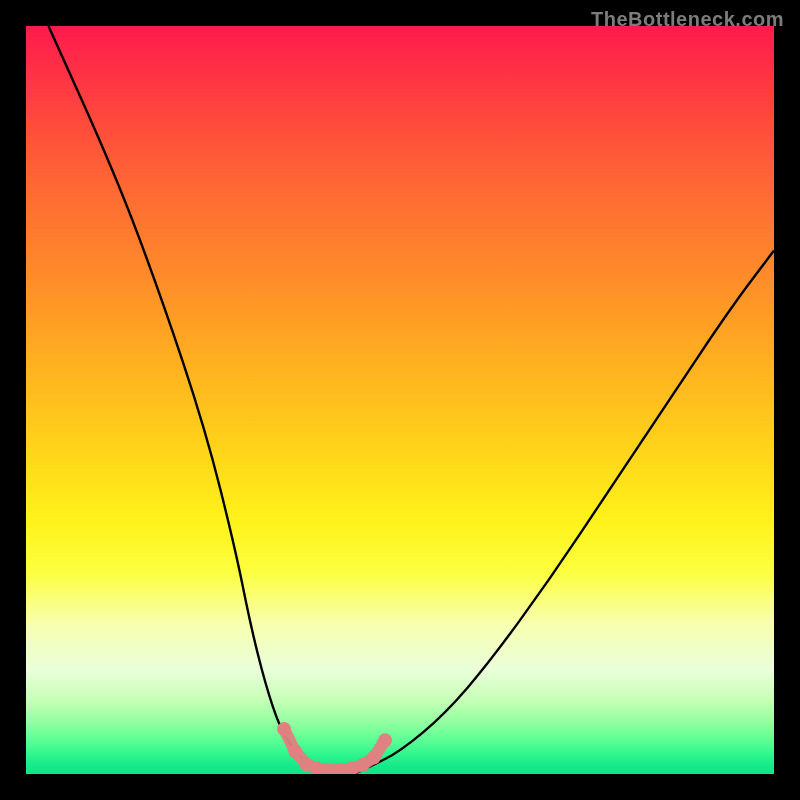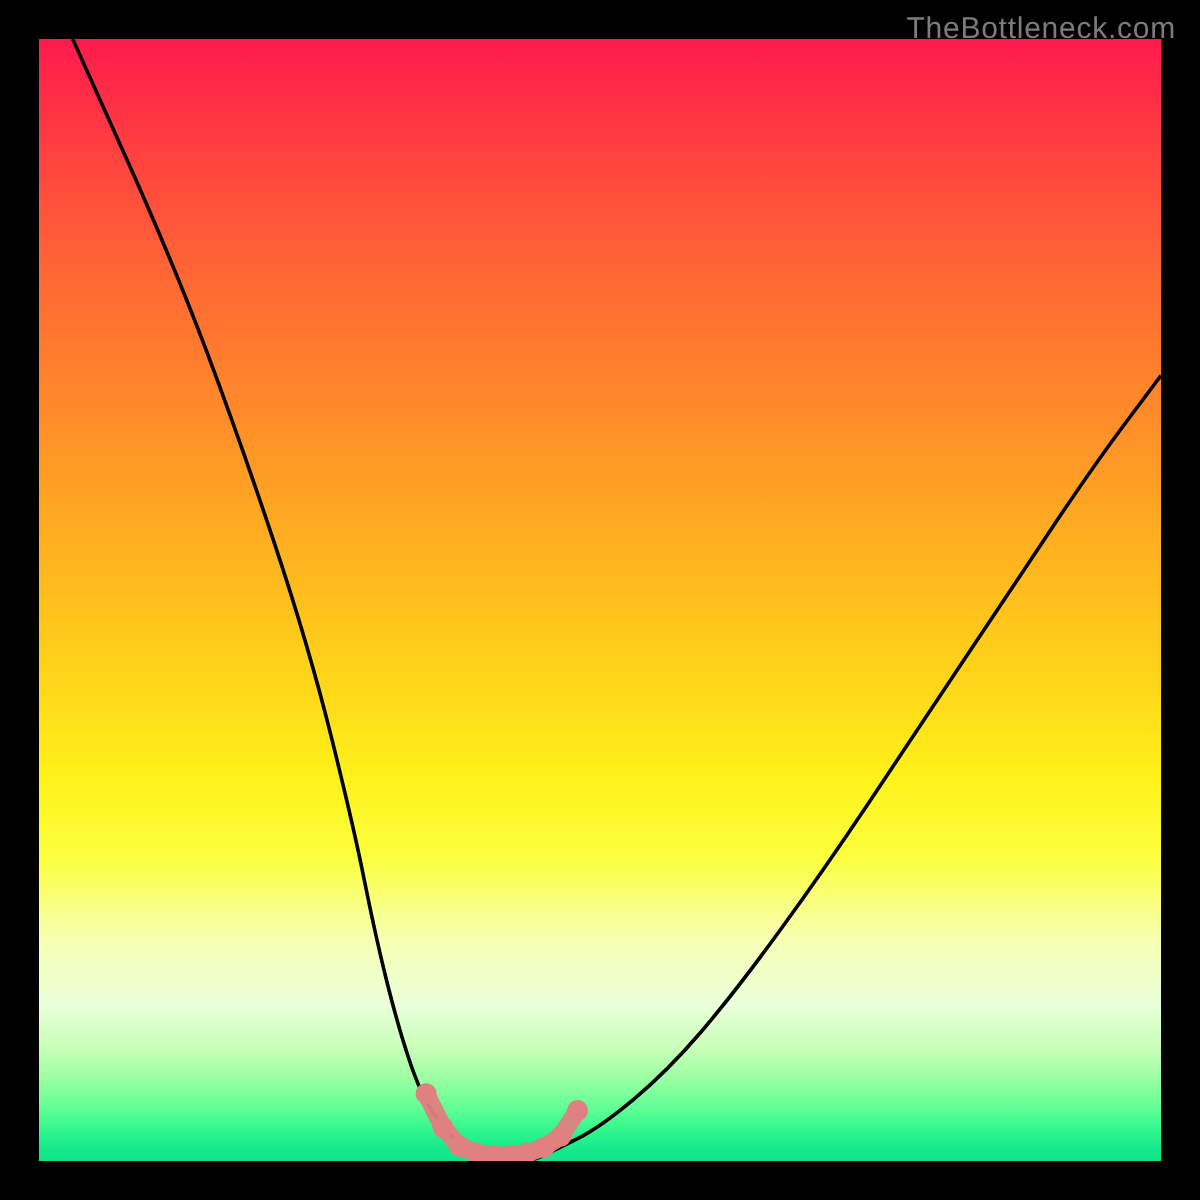--- a/index.html
+++ b/index.html
@@ -38,20 +38,21 @@
     );
   }
   .watermark {
     position: absolute;
     top: 8px;
     right: 16px;
     color: #7c7c7c;
     font-size: 20px;
     letter-spacing: 0.5px;
     user-select: none;
+    font-weight: bold;
   }
   svg.curve {
     position: absolute;
     left: 0;
     top: 0;
     width: 748px;
     height: 748px;
   }
 </style>
 </head>

